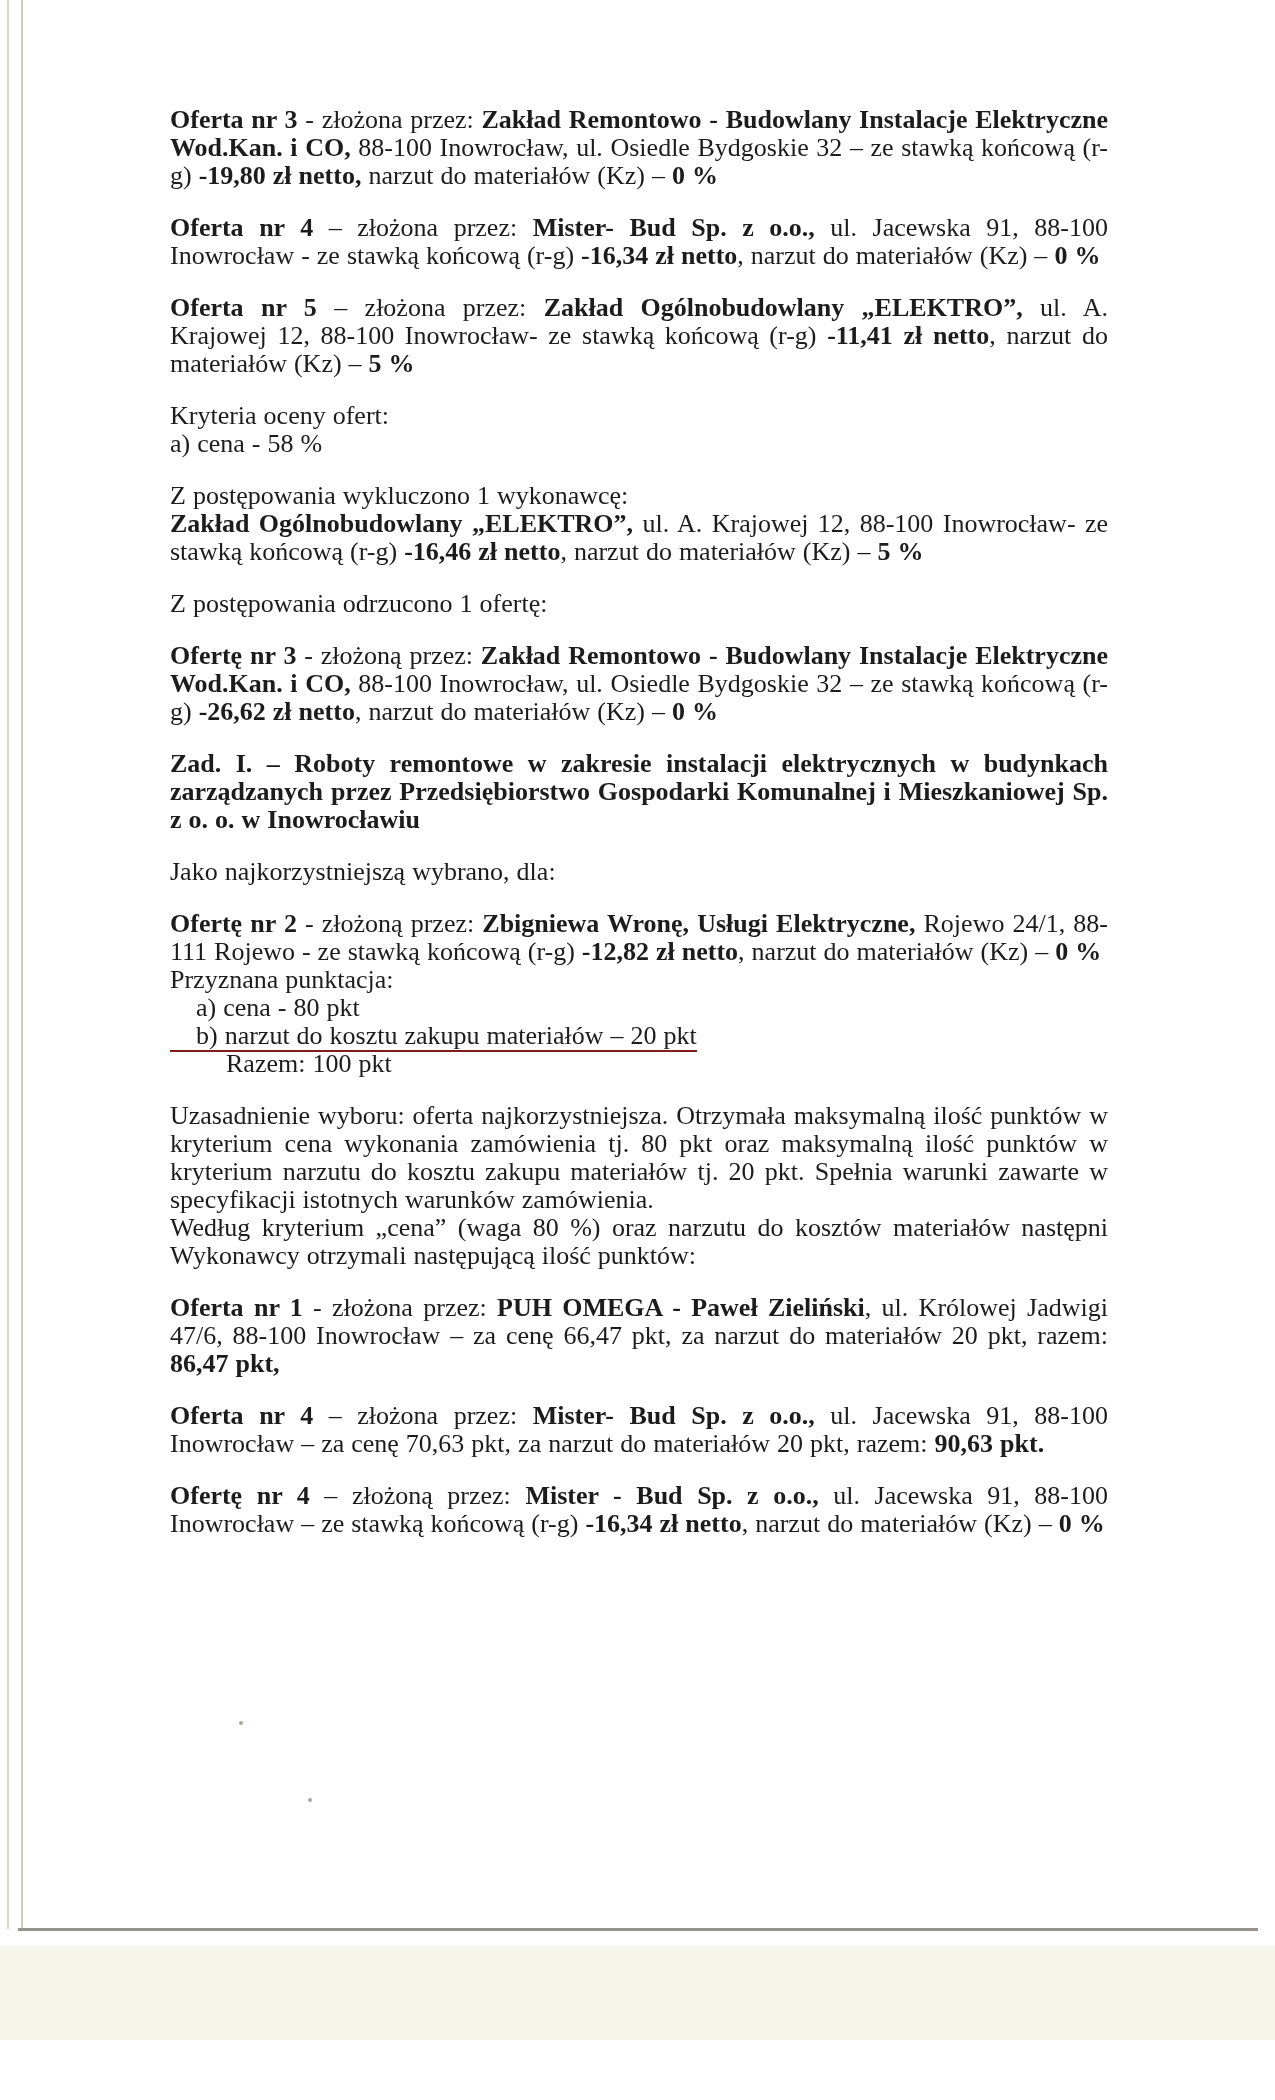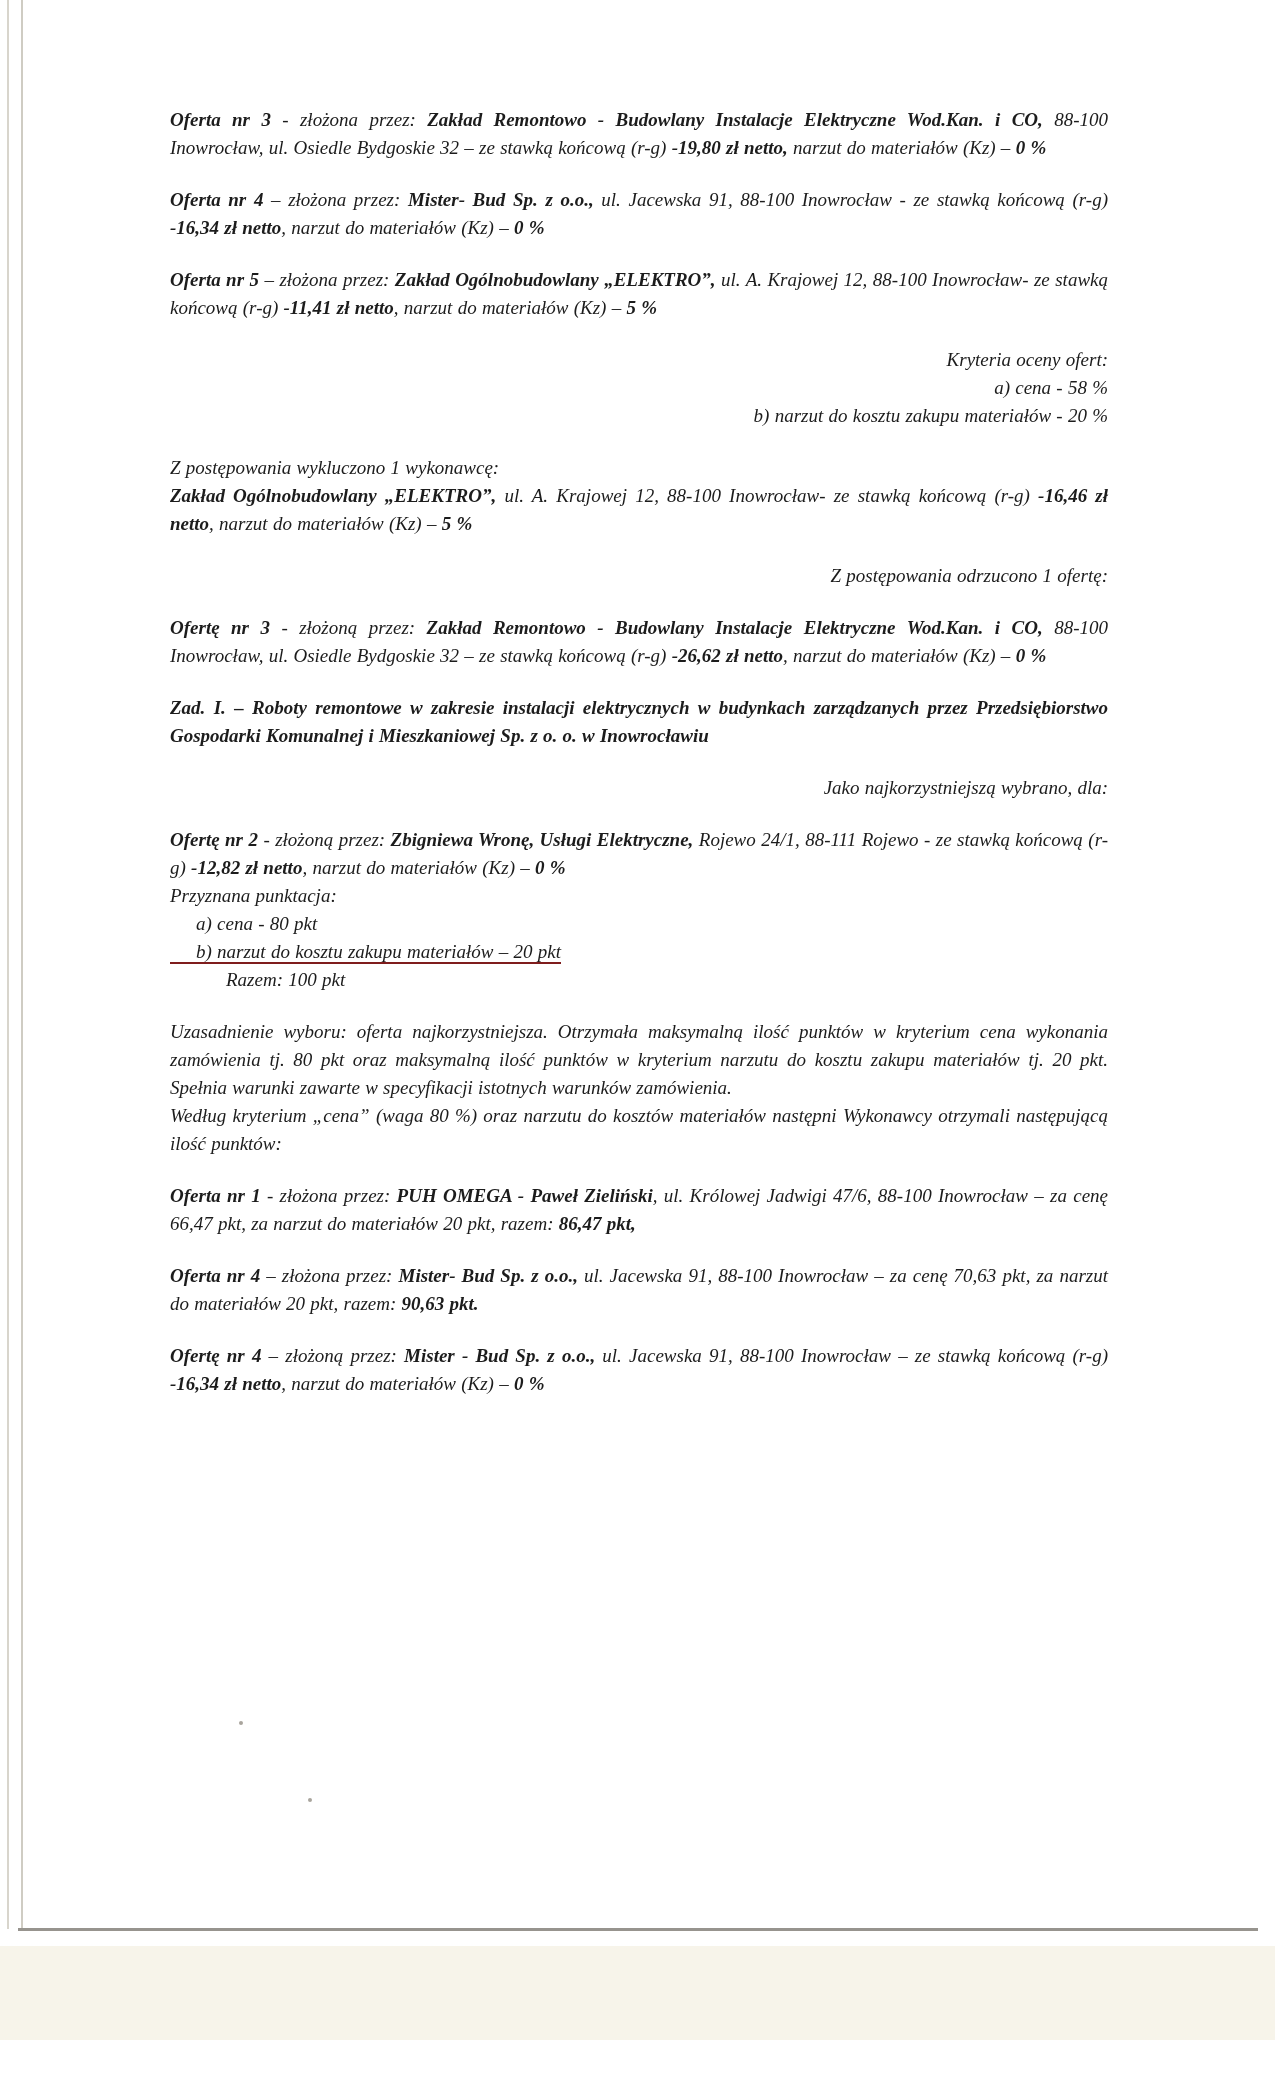--- a/index.html
+++ b/index.html
@@ -7,27 +7,26 @@
     width: 1275px; height: 2100px;
     background: #ffffff;
     position: relative;
     font-family: "Liberation Serif", serif;
     overflow: hidden;
   }
   .page-text {
     position: absolute;
     left: 170px; top: 106px;
     width: 938px;
-    font-size: 19px;
+    font-size: 26px;
     line-height: 28px;
     color: #1c1c1c;
     word-spacing: 0.5px;
-    font-style: italic;
   }
-  .para { margin: 24px 0 0 0; text-align: right; }
+  .para { margin: 24px 0 0 0; }
   .para:first-child { margin-top: 0; }
   .justify { text-align: justify; }
   .b { font-weight: bold; }
   .u { border-bottom: 2px solid #7f1d1d; }
   .sp { display: inline-block; height: 1px; }
   
   .edge-line-a {
     position: absolute; left: 7px; top: 0;
     width: 2px; height: 1929px; background: #d8d5cc;
   }
@@ -57,21 +56,21 @@
 <div class="edge-line-b"></div>
 <div class="bottom-line"></div>
 <div class="bottom-band"></div>
 <div class="speck speck-1"></div>
 <div class="speck speck-2"></div>
 
 <div class="page-text" id="doc-body">
     <div class="para justify"><span class="b">Oferta nr 3</span><span> - złożona przez: </span><span class="b">Zakład Remontowo - Budowlany Instalacje Elektryczne Wod.Kan. i CO,</span><span> 88-100 Inowrocław, ul. Osiedle Bydgoskie 32 – ze stawką końcową (r-g) </span><span class="b">-19,80 zł netto,</span><span> narzut do materiałów (Kz) – </span><span class="b">0 %</span></div>
     <div class="para justify"><span class="b">Oferta nr 4</span><span> – złożona przez: </span><span class="b">Mister- Bud Sp. z o.o.,</span><span> ul. Jacewska 91, 88-100 Inowrocław - ze stawką końcową (r-g) </span><span class="b">-16,34 zł netto</span><span>, narzut do materiałów (Kz) – </span><span class="b">0 %</span></div>
     <div class="para justify"><span class="b">Oferta nr 5</span><span> – złożona przez: </span><span class="b">Zakład Ogólnobudowlany „ELEKTRO”,</span><span> ul. A. Krajowej 12, 88-100 Inowrocław- ze stawką końcową (r-g) </span><span class="b">-11,41 zł netto</span><span>, narzut do materiałów (Kz) – </span><span class="b">5 %</span></div>
-    <div class="para"><span>Kryteria oceny ofert:</span><br><span>a) cena - 58 %</span><br><span>b) narzut do kosztu zakupu materiałów - 20 %</span></div>
+    <div class="para"><span>Kryteria oceny ofert:</span><br><span>a) cena - 58 %</span><br></div>
     <div class="para justify"><span>Z postępowania wykluczono 1 wykonawcę:</span><br><span class="b">Zakład Ogólnobudowlany „ELEKTRO”,</span><span> ul. A. Krajowej 12, 88-100 Inowrocław- ze stawką końcową (r-g) </span><span class="b">-16,46 zł netto</span><span>, narzut do materiałów (Kz) – </span><span class="b">5 %</span></div>
     <div class="para"><span>Z postępowania odrzucono 1 ofertę:</span></div>
     <div class="para justify"><span class="b">Ofertę nr 3</span><span> - złożoną przez: </span><span class="b">Zakład Remontowo - Budowlany Instalacje Elektryczne Wod.Kan. i CO,</span><span> 88-100 Inowrocław, ul. Osiedle Bydgoskie 32 – ze stawką końcową (r-g) </span><span class="b">-26,62 zł netto</span><span>, narzut do materiałów (Kz) – </span><span class="b">0 %</span></div>
     <div class="para justify"><span class="b">Zad. I. – Roboty remontowe w zakresie instalacji elektrycznych w budynkach zarządzanych przez Przedsiębiorstwo Gospodarki Komunalnej i Mieszkaniowej Sp. z o. o. w Inowrocławiu</span></div>
     <div class="para"><span>Jako najkorzystniejszą wybrano, dla:</span></div>
     <div class="para justify"><span class="b">Ofertę nr 2</span><span> - złożoną przez: </span><span class="b">Zbigniewa Wronę, Usługi Elektryczne,</span><span> Rojewo 24/1, 88-111 Rojewo - ze stawką końcową (r-g) </span><span class="b">-12,82 zł netto</span><span>, narzut do materiałów (Kz) – </span><span class="b">0 %</span><br><span>Przyznana punktacja:</span><br><span class="sp" style="width: 26px;"></span><span>a) cena - 80 pkt</span><br><span class="u" style="padding-left: 26px;">b) narzut do kosztu zakupu materiałów – 20 pkt</span><br><span class="sp" style="width: 56px;"></span><span>Razem: 100 pkt</span></div>
     <div class="para justify"><span>Uzasadnienie wyboru: oferta najkorzystniejsza. Otrzymała maksymalną ilość punktów w kryterium cena wykonania zamówienia tj. 80 pkt oraz maksymalną ilość punktów w kryterium narzutu do kosztu zakupu materiałów tj. 20 pkt. Spełnia warunki zawarte w specyfikacji istotnych warunków zamówienia.</span><br><span>Według kryterium „cena” (waga 80 %) oraz narzutu do kosztów materiałów następni Wykonawcy otrzymali następującą ilość punktów:</span></div>
     <div class="para justify"><span class="b">Oferta nr 1</span><span> - złożona przez: </span><span class="b">PUH OMEGA - Paweł Zieliński</span><span>, ul. Królowej Jadwigi 47/6, 88-100 Inowrocław – za cenę 66,47 pkt, za narzut do materiałów 20 pkt, razem: </span><span class="b">86,47 pkt,</span></div>
     <div class="para justify"><span class="b">Oferta nr 4</span><span> – złożona przez: </span><span class="b">Mister- Bud Sp. z o.o.,</span><span> ul. Jacewska 91, 88-100 Inowrocław – za cenę 70,63 pkt, za narzut do materiałów 20 pkt, razem: </span><span class="b">90,63 pkt.</span></div>
     <div class="para justify"><span class="b">Ofertę nr 4</span><span> – złożoną przez: </span><span class="b">Mister - Bud Sp. z o.o.,</span><span> ul. Jacewska 91, 88-100 Inowrocław – ze stawką końcową (r-g) </span><span class="b">-16,34 zł netto</span><span>, narzut do materiałów (Kz) – </span><span class="b">0 %</span></div>

